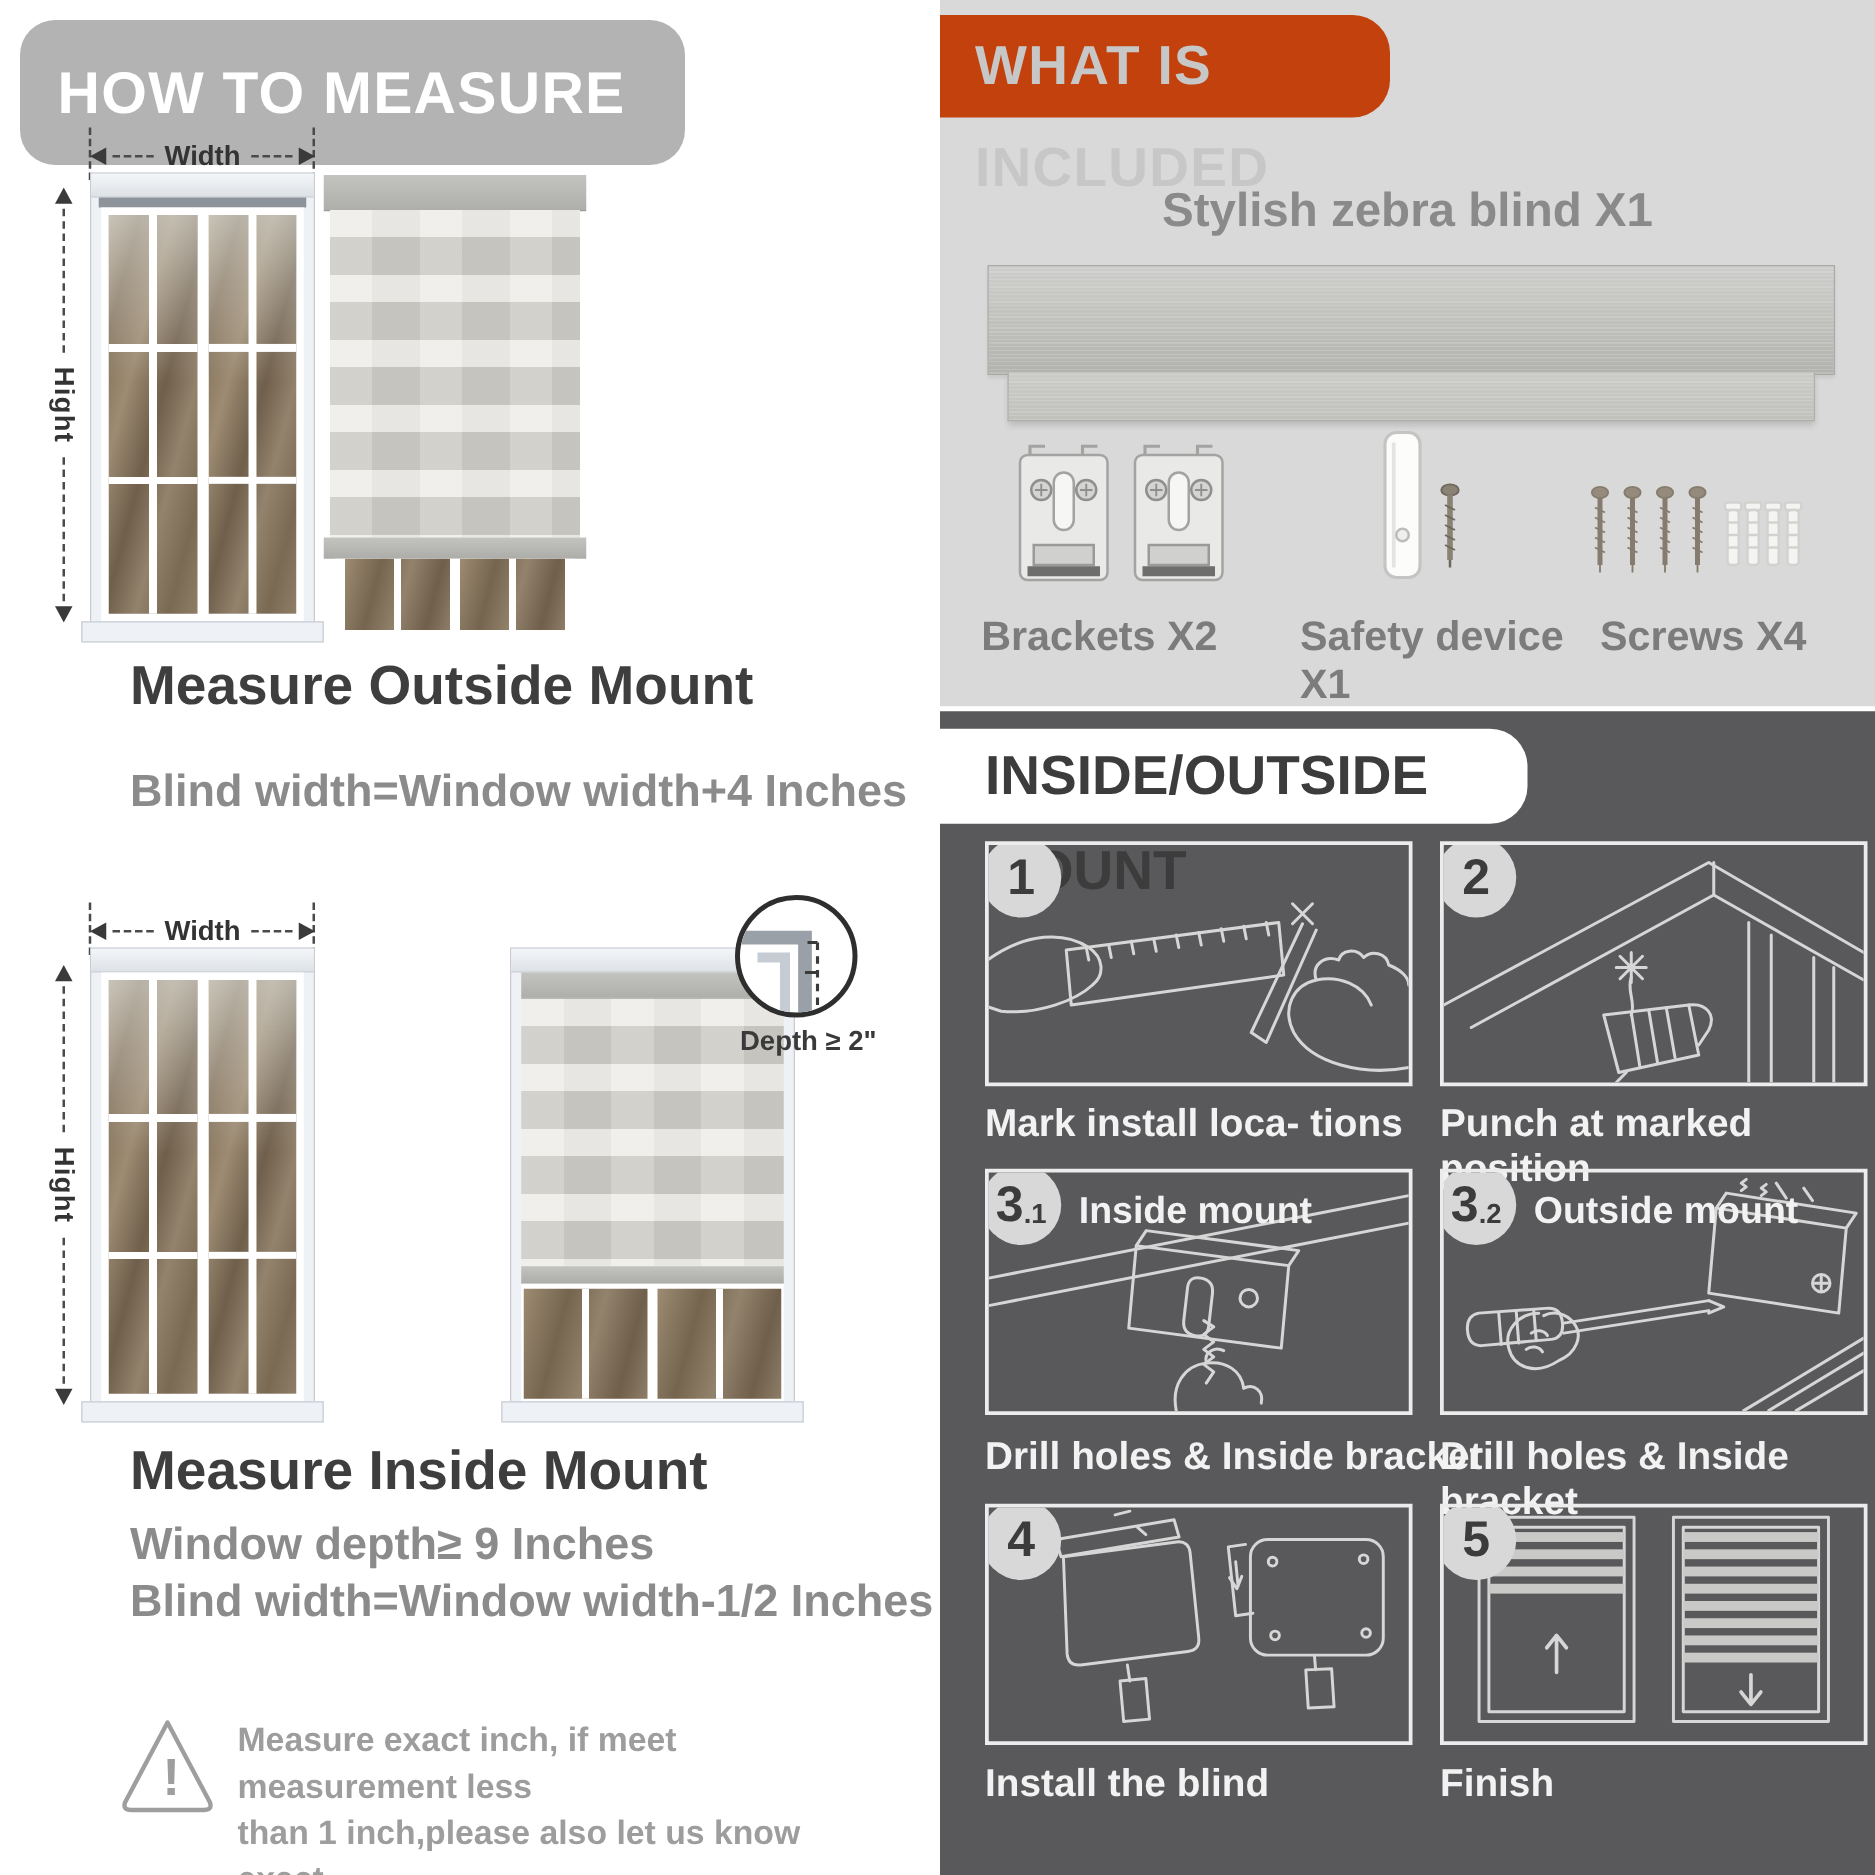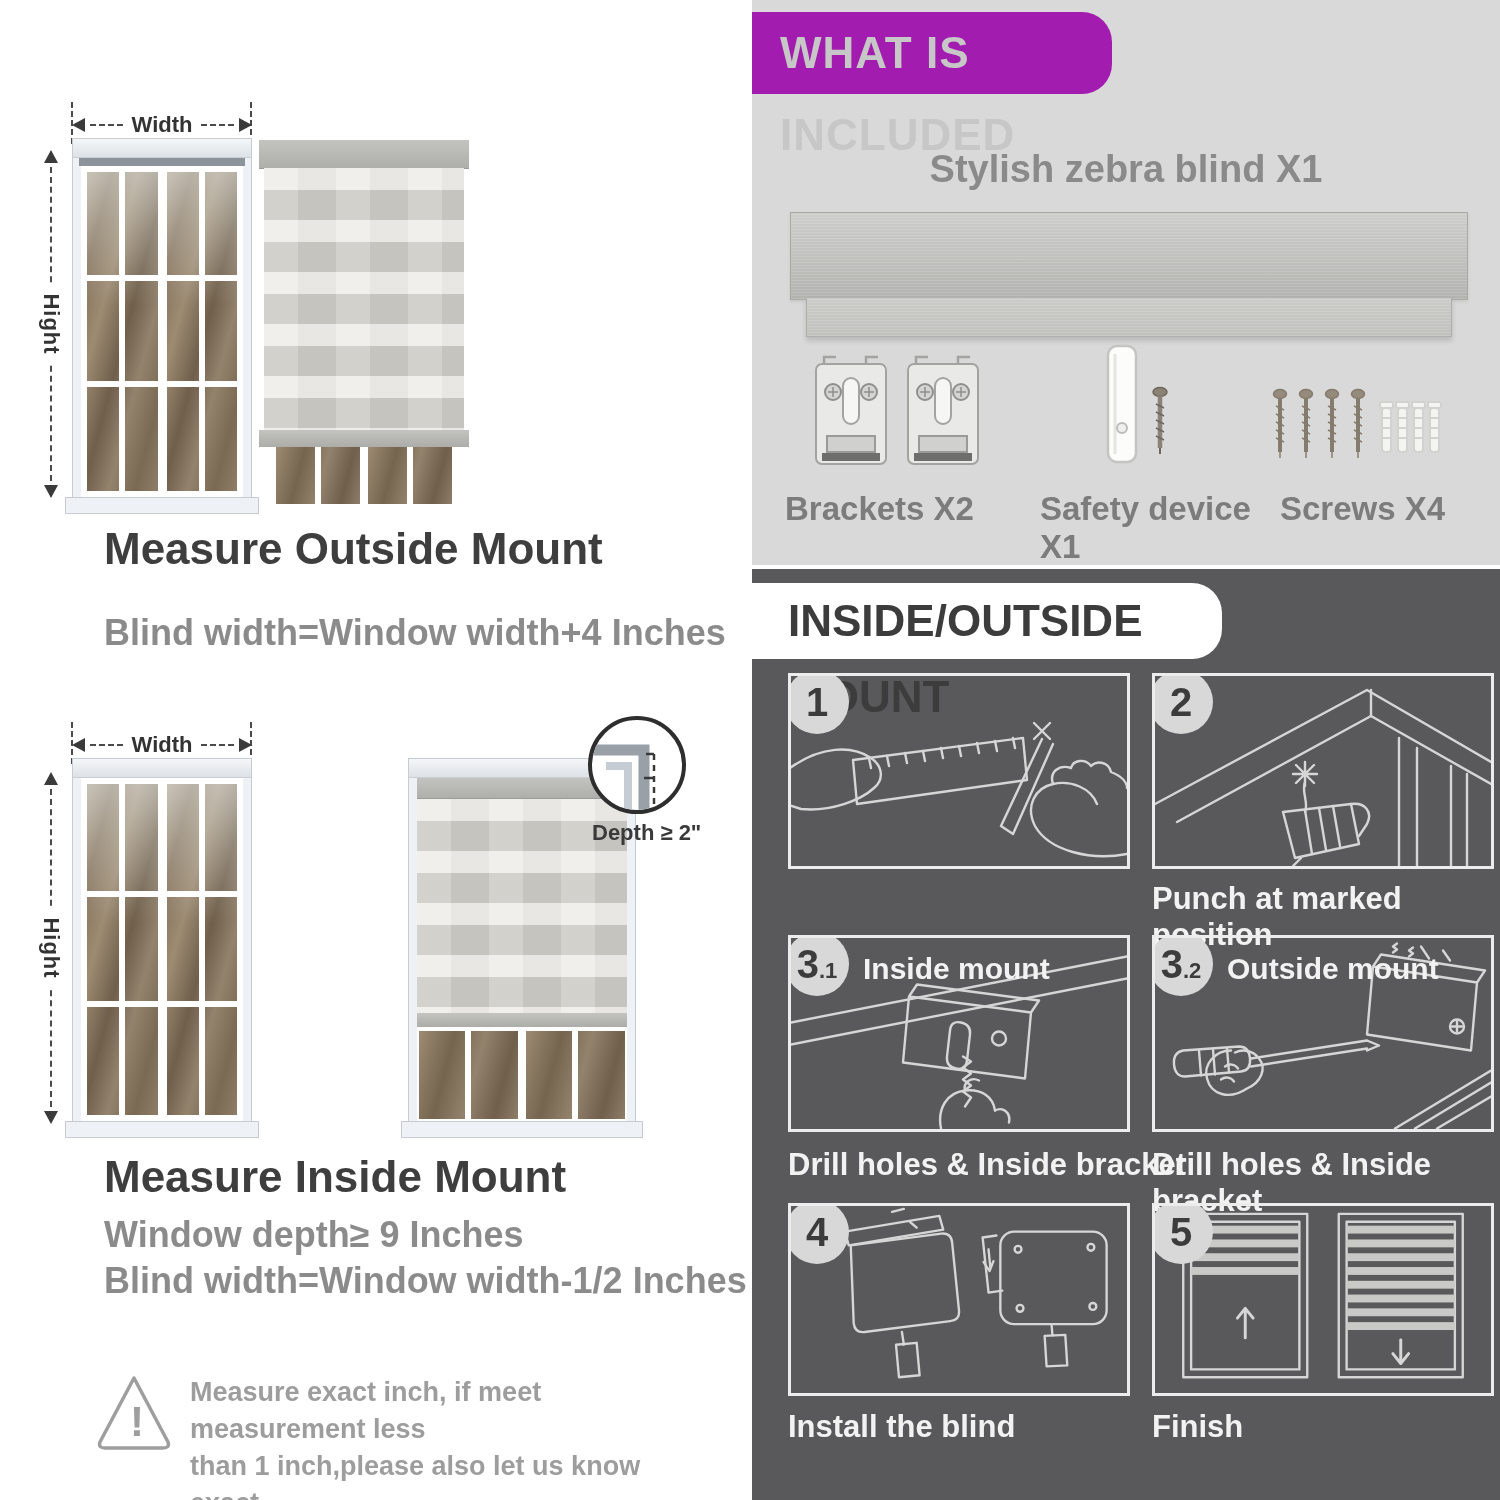--- a/index.html
+++ b/index.html
@@ -1,21 +1,21 @@
 <!DOCTYPE html>
 <html><head>
 <meta charset="utf-8">
 <style>
   html,body{margin:0;padding:0;background:#fff;font-family:"Liberation Sans",sans-serif;}
   .canvas{position:relative;width:1500px;height:1500px;background:#fff;overflow:hidden;}
   .abs{position:absolute;}
   
   .pill-gray{left:16px;top:16px;width:502px;height:116px;background:#b3b3b3;border-radius:28px;
     color:#fff;font-size:47px;font-weight:700;line-height:116px;padding-left:30px;letter-spacing:1px;}
-  .pill-white-top{left:0;top:12px;width:332px;height:82px;background:#a21caf;border-radius:0 30px 30px 0;
+  .pill-white-top{left:0;top:12px;width:332px;height:82px;background:#c2410c;border-radius:0 30px 30px 0;
     color:#c7c7c7;font-size:44px;font-weight:700;line-height:82px;padding-left:28px;letter-spacing:1px;}
   .pill-white-mount{left:0;top:14px;width:434px;height:76px;background:#fff;border-radius:0 30px 30px 0;
     color:#3c3c3c;font-size:44px;font-weight:700;line-height:76px;padding-left:36px;}
   
   .sec-title{color:#3e3e3e;font-size:44px;font-weight:700;}
   .sec-line{color:#8b8b8b;font-size:36px;font-weight:700;}
   .warn-text div{color:#9d9d9d;font-size:27px;font-weight:700;line-height:37px;}
   
   .window{background:#eef1f5;border:1px solid #c7ccd3;box-sizing:border-box;padding:8px;display:flex;flex-direction:column;}
   .lintel{height:18px;background:linear-gradient(#f4f6f8,#dde2e7);margin:-8px -8px 0 -8px;border-bottom:1px solid #c9ced5;}
@@ -74,20 +74,21 @@
   .art{position:absolute;inset:0;width:100%;height:100%;}
   
   .circle-detail{border:4px solid #2e2e2e;border-radius:50%;background:#fff;overflow:hidden;box-sizing:border-box;}
   .depth-lbl{color:#3a3a3a;font-size:22px;font-weight:700;}
 </style>
 </head>
 <body>
 
 <div class="canvas">
 
+  <div class="abs pill-gray">HOW TO MEASURE</div>
 
   <div class="abs vguide" style="left:71px;top:102px;height:42px;"></div>
   <div class="abs vguide" style="left:250px;top:102px;height:42px;"></div>
   <div class="abs h-arrow" style="left:72px;top:112px;width:180px;">
     <div class="ah-l"></div>
     <div class="hdash"></div>
     <div class="arrow-lbl">Width</div>
     <div class="hdash"></div>
     <div class="ah-r"></div>
   </div>
@@ -294,20 +295,21 @@
         <path d="M243,47 l16,16 M259,47 l-16,16"></path>
         <path d="M251,63 L210,150 M262,68 L222,158 M210,150 L222,158"></path>
         <path d="M336,178 C300,185 258,175 244,150 C234,130 244,112 262,108 C280,104 300,112 306,128"></path>
         <path d="M262,108 C258,96 268,88 280,92 M280,92 C282,84 294,82 300,90 M300,90 C306,84 318,86 320,96 C330,100 336,106 336,112"></path>
       </svg>
       <div class="badge">
         <span class="bm">1</span>
           <span class="bs"></span>
       </div>
     </div>
+    <div class="caption" style="left:36px;top:312px;">Mark install loca- tions</div>
 
     <div class="step" style="left:400px;top:104px;width:342px;height:196px;">
       <svg class="art" viewBox="0 0 336 190" stroke="#d6d6d6" fill="none" stroke-width="2.4" stroke-linecap="round" stroke-linejoin="round">
         <path d="M0,128 L212,14 L336,86"></path>
         <path d="M22,146 L216,40 L336,108"></path>
         <path d="M216,40 L216,14 M244,190 L244,62 M262,190 L262,72 M296,190 L296,90 M312,190 L312,98"></path>
         <path d="M150,86 v24 M138,98 h24 M141,89 l18,18 M159,89 l-18,18"></path>
         <path d="M150,106 c-4,10 4,20 0,30"></path>
         <path d="M128,136 L196,128 L204,168 L140,182 Z"></path>
         <path d="M150,134 l7,44 M164,132 l7,42 M178,130 l7,40"></path>

